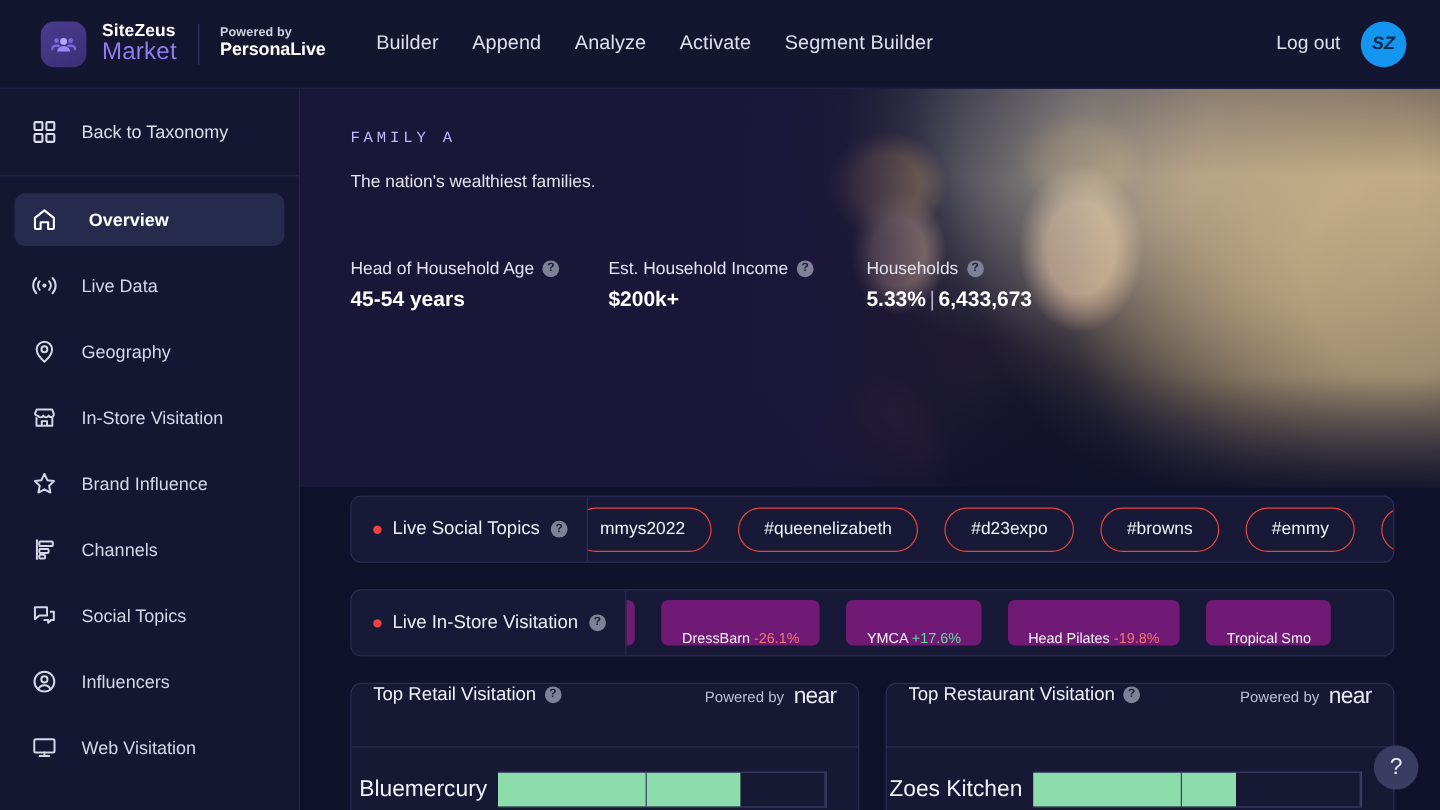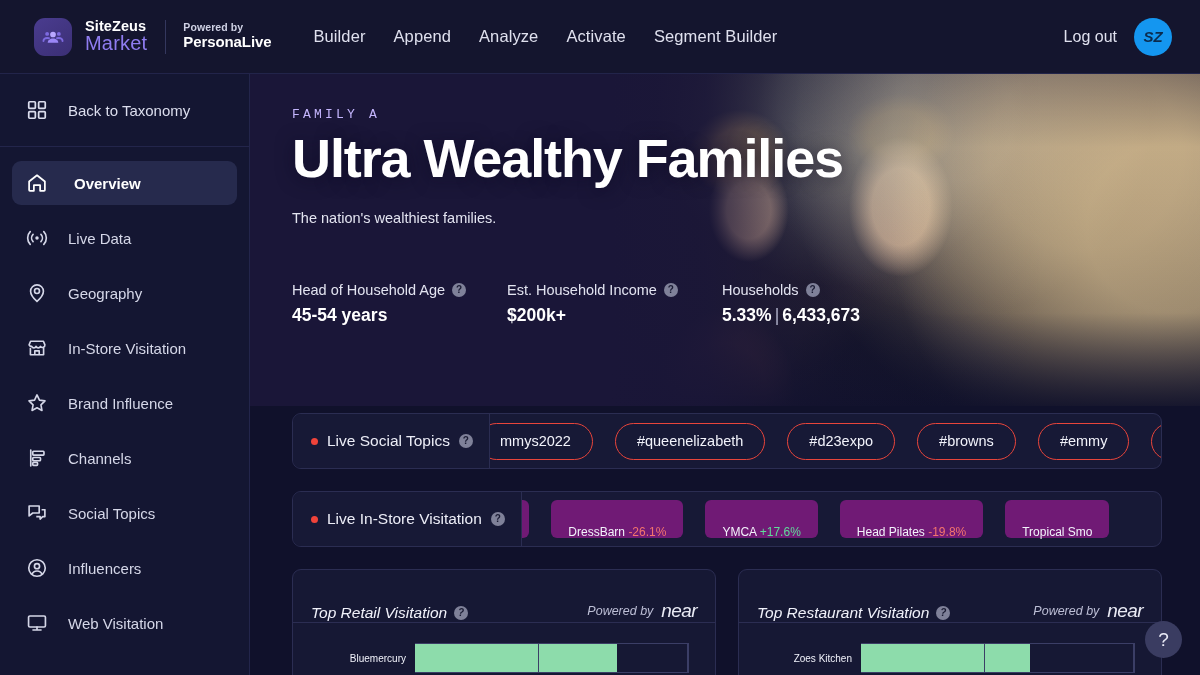--- a/index.html
+++ b/index.html
@@ -181,36 +181,36 @@
   .down { color:#f4756d; }
 
   
   .cards { position:absolute; left:42px; top:495px; width:870px; display:flex; gap:22px; }
   .card {
     width:424px; height:120px;
     border:1px solid #2b2d52; border-radius:9px;
     background:#161834; overflow:hidden;
   }
   .card-head {
-    height:53px; display:flex; align-items:flex-end;
-    padding:0 18px; border-bottom:1px solid #2b2d52;font-style:italic;
+    height:53px; display:flex; align-items:flex-start;
+    padding:0 18px; border-bottom:1px solid #2b2d52;
   }
   .card-title { font-size:15.5px; color:#f0f1fa; display:flex; align-items:center; gap:7px; white-space:nowrap;}
   .powered-near {
     margin-left:auto; display:flex; align-items:center; gap:8px;
     font-size:12.5px; color:#bdbfd6;
   }
   .near-word { font-size:19px; color:#e9eaf4; letter-spacing:-.6px; font-weight:300;}
   .card-body { position:relative; height:66px; }
   .bar-row {
     position:absolute; left:0; top:20px; width:100%;
     display:flex; align-items:center;
   }
   .bar-name {
-    width:122px; text-align:right; font-size:10px; color:#f0f1fa;
+    width:122px; text-align:right; font-size:19px; color:#f0f1fa;
     padding-right:9px; white-space:nowrap;
   }
   .bar-track {
     flex:1; height:30px; border:1px solid #3b3e66;
     border-left:none; position:relative; margin-right:26px;
   }
   .bar-fill { position:absolute; left:0; top:0; height:100%; background:#8ddcab; }
   .bar-tick { position:absolute; top:0; width:1px; height:100%; background:#3b3e66; }
 
   .helpbtn {
@@ -377,21 +377,20 @@
   </div>
 
   <div class="main">
 
     <div class="hero">
       <div class="hero-photo"></div>
       <div class="hero-fade"></div>
 
       <div class="hero-inner">
         <div class="eyebrow">FAMILY A</div>
-        <div class="hero-title">Ultra Wealthy Families</div>
         <div class="hero-sub">The nation's wealthiest families.</div>
 
         <div class="stats">
           <div class="stat">
             <div class="stat-label">
               <span>Head of Household Age</span>
               <span class="qmark">?</span>
             </div>
             <div class="stat-val">45-54 years</div>
           </div>

